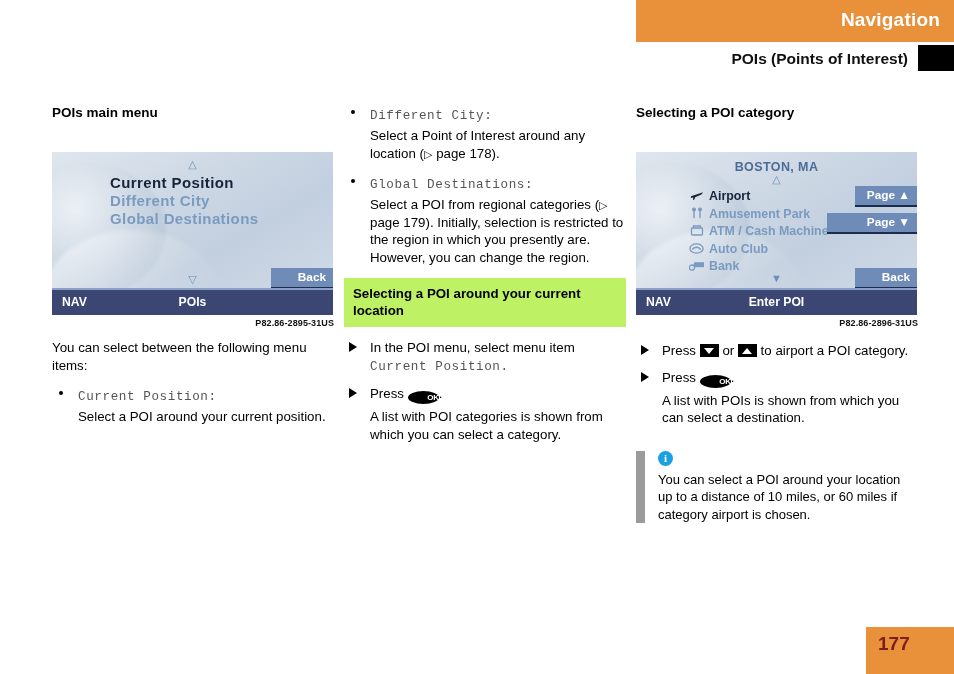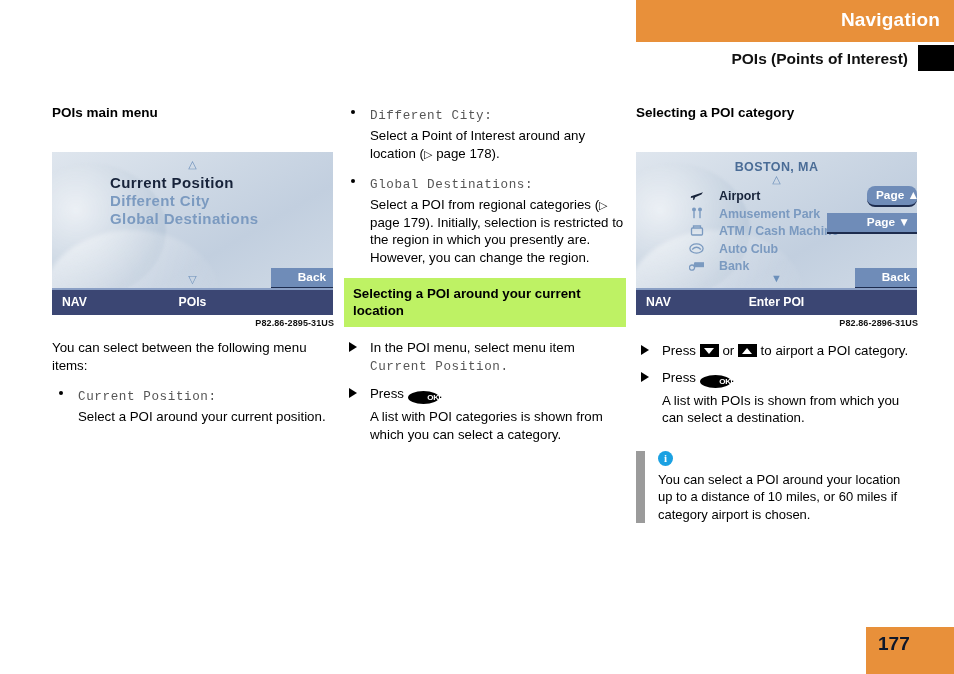--- a/index.html
+++ b/index.html
@@ -150,21 +150,21 @@
   }
   .menu .mi{
     font-size:15px;font-weight:bold;line-height:18px;
     color:#7b9ac0;letter-spacing:.4px;white-space:nowrap;
   }
   .menu .mi.sel{color:#17233a;}
 
   .poilist{position:absolute;left:52px;top:36px;}
   .poilist .pi{
     font-size:12.4px;font-weight:bold;line-height:17.5px;color:#7b9ac0;
-    white-space:nowrap;display:flex;align-items:center;gap:14px;text-align:right;
+    white-space:nowrap;display:flex;align-items:center;gap:4px;text-align:right;
   }
   .poilist .pi.sel{color:#17233a;}
   .pi-ico{
     display:inline-block;width:17px;text-align:center;font-size:11px;line-height:1;
   }
 
   .btn{
     position:absolute;background:#6f8cb8;color:#fff;
     font-size:11.8px;font-weight:bold;text-align:right;
     padding:2px 7px 3px 9px;border-bottom:2px solid #1d2c4e;
@@ -186,21 +186,21 @@
     font-family:"Liberation Sans",sans-serif;letter-spacing:.1px;
     margin-top:1px;
   }
 
   
   .pagebox{
     position:absolute;left:866px;top:627px;width:88px;height:47px;background:#e8903a;
   }
   .pagenum{
     position:absolute;left:878px;top:633px;
-    font-size:19px;font-weight:bold;color:#0f172a;text-align:right;
+    font-size:19px;font-weight:bold;color:#7f1d1d;text-align:right;
   }
 </style>
 </head>
 <body>
 
 <div class="hdr-orange"></div>
 <div class="hdr-orange-label">Navigation</div>
 <div class="hdr-sub"></div>
 <div class="hdr-sub-label">POIs (Points of Interest)</div>
 <div class="hdr-blacktab"></div>
@@ -334,21 +334,21 @@
               <rect x="5.6" y="2.2" width="9.4" height="5" fill="#7b9ac0"></rect>
               <path d="M5.2 6.6 L5.8 2.6" stroke="#7b9ac0" stroke-width="1.3"></path>
             </svg>
         </span>
         <span>Bank</span>
       </div>
     </div>
 
     <div class="scr-dntri" style="top:121px;">▼</div>
 
-    <div class="btn" style="right:0;top:34px;width:50px;border-radius:8px;">Page ▲</div>
+    <div class="btn" style="right:0;top:34px;width:62px;">Page ▲</div>
     <div class="btn" style="right:0;top:61px;width:90px;margin-left:32px;">Page ▼</div>
     <div class="btn" style="right:0;top:116px;width:62px;">Back</div>
 
     <div class="botbar">
       <div class="nav">NAV</div>
       <div class="mid">Enter POI</div>
     </div>
   </div>
   <div class="scr-cap">P82.86-2896-31US</div>
 

